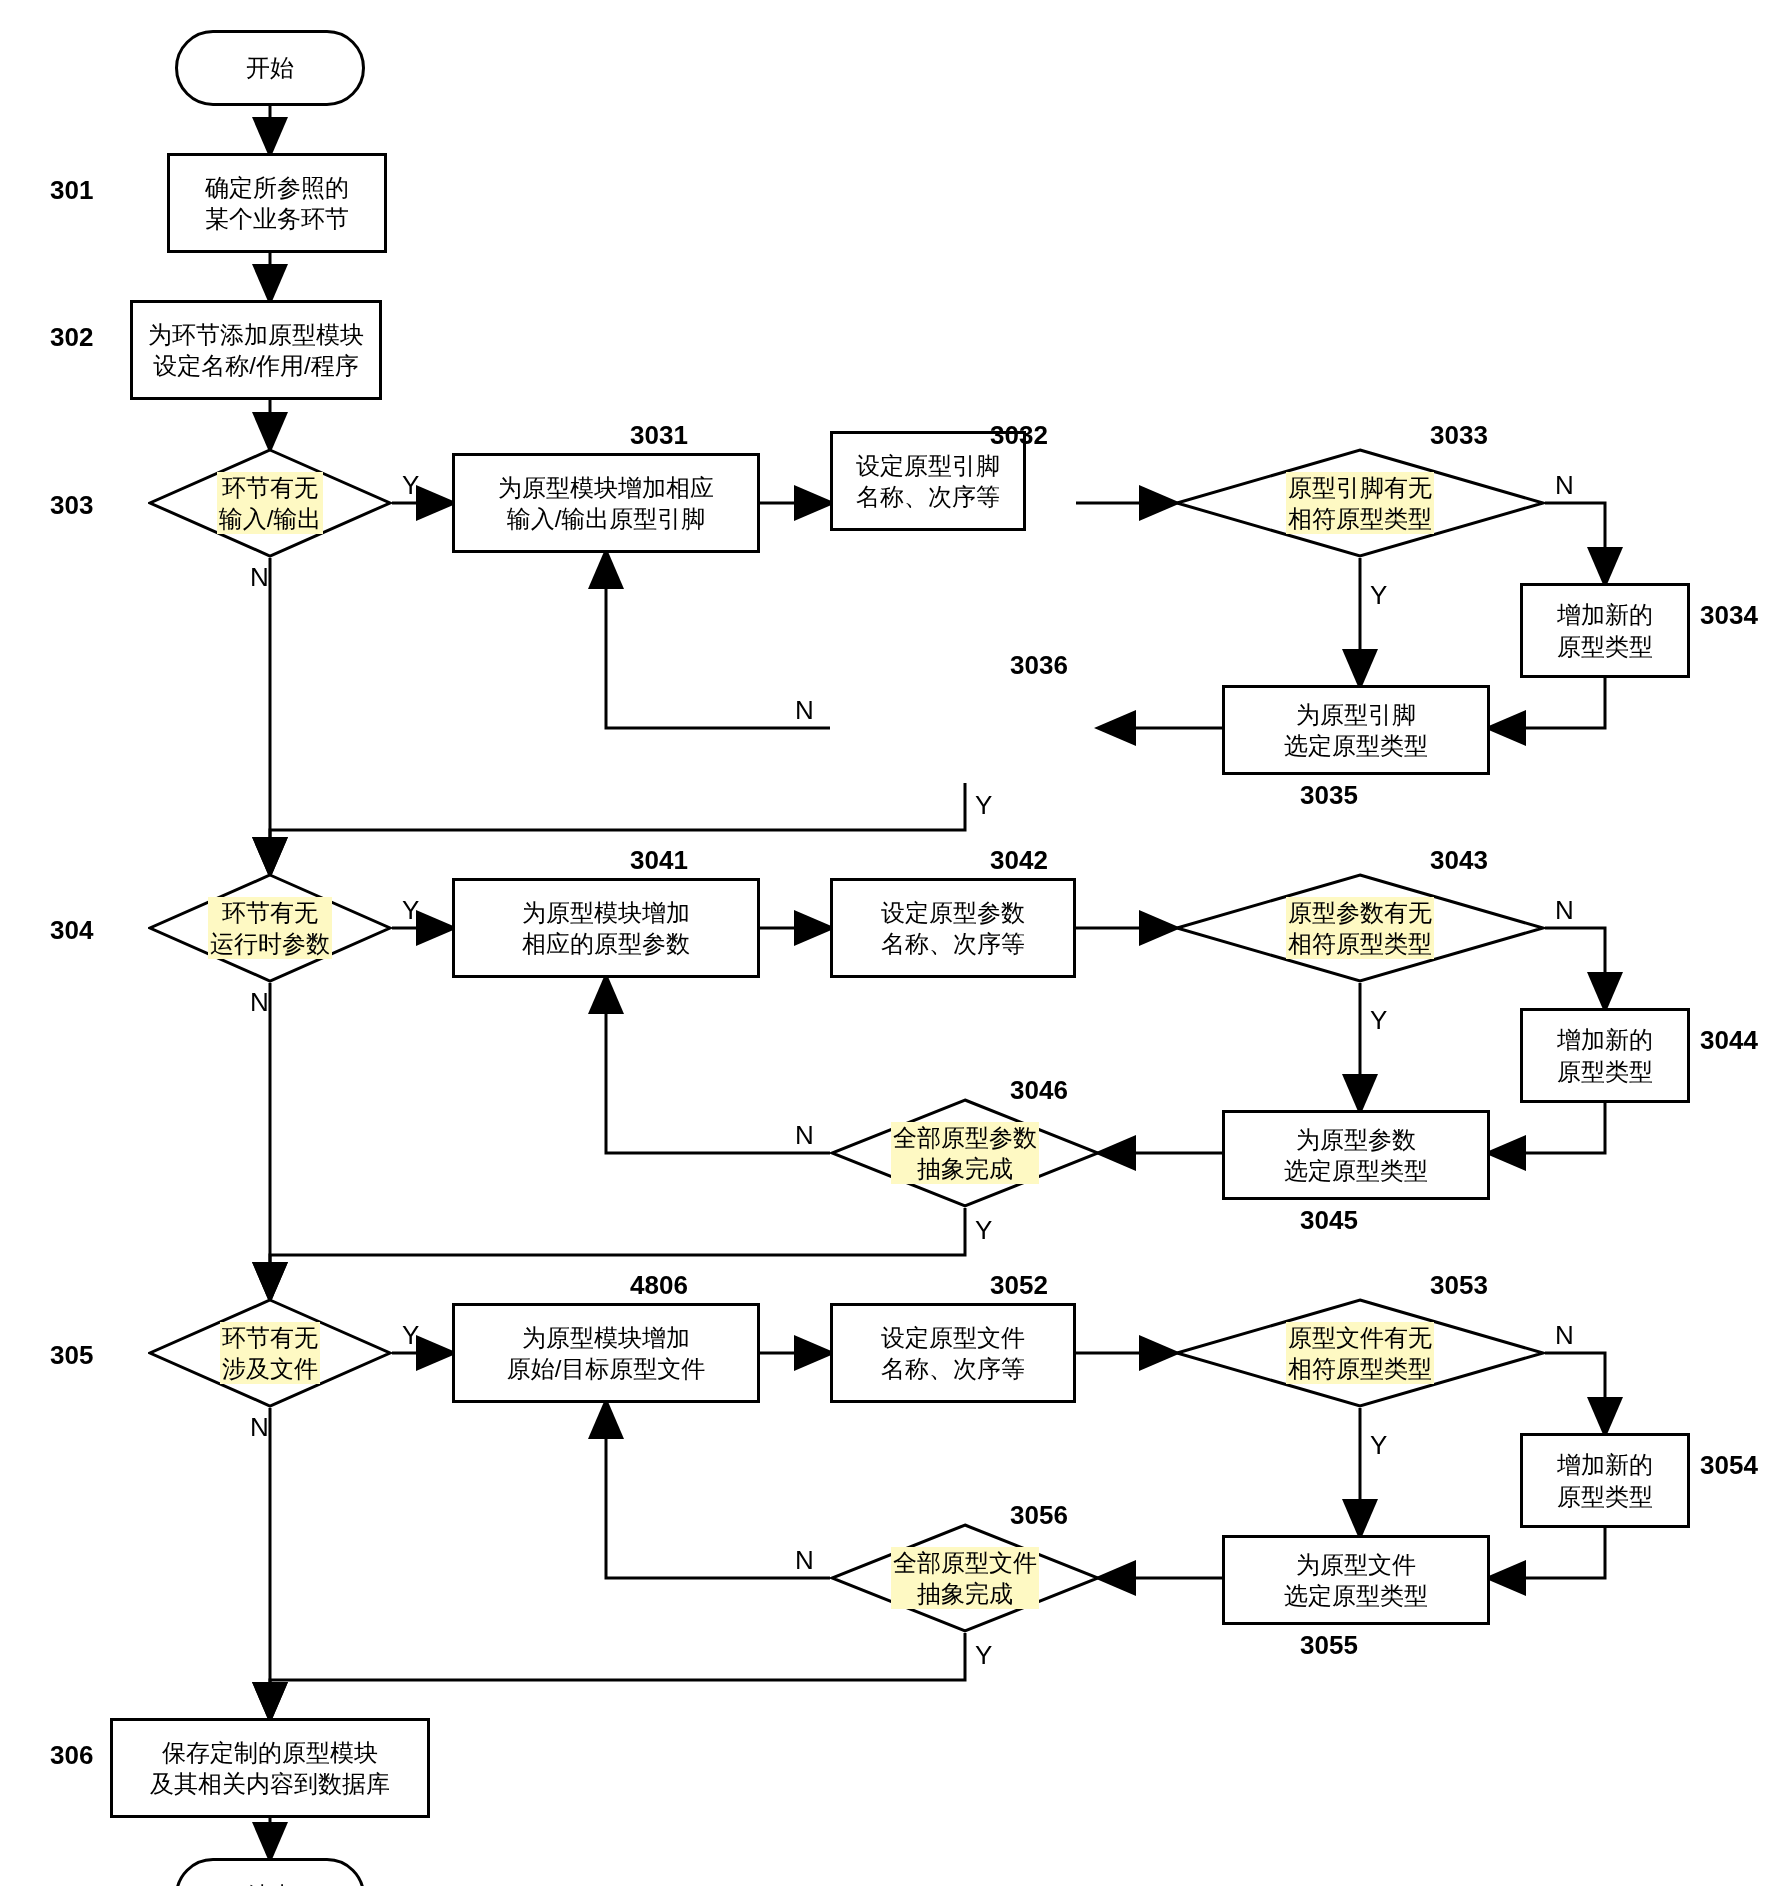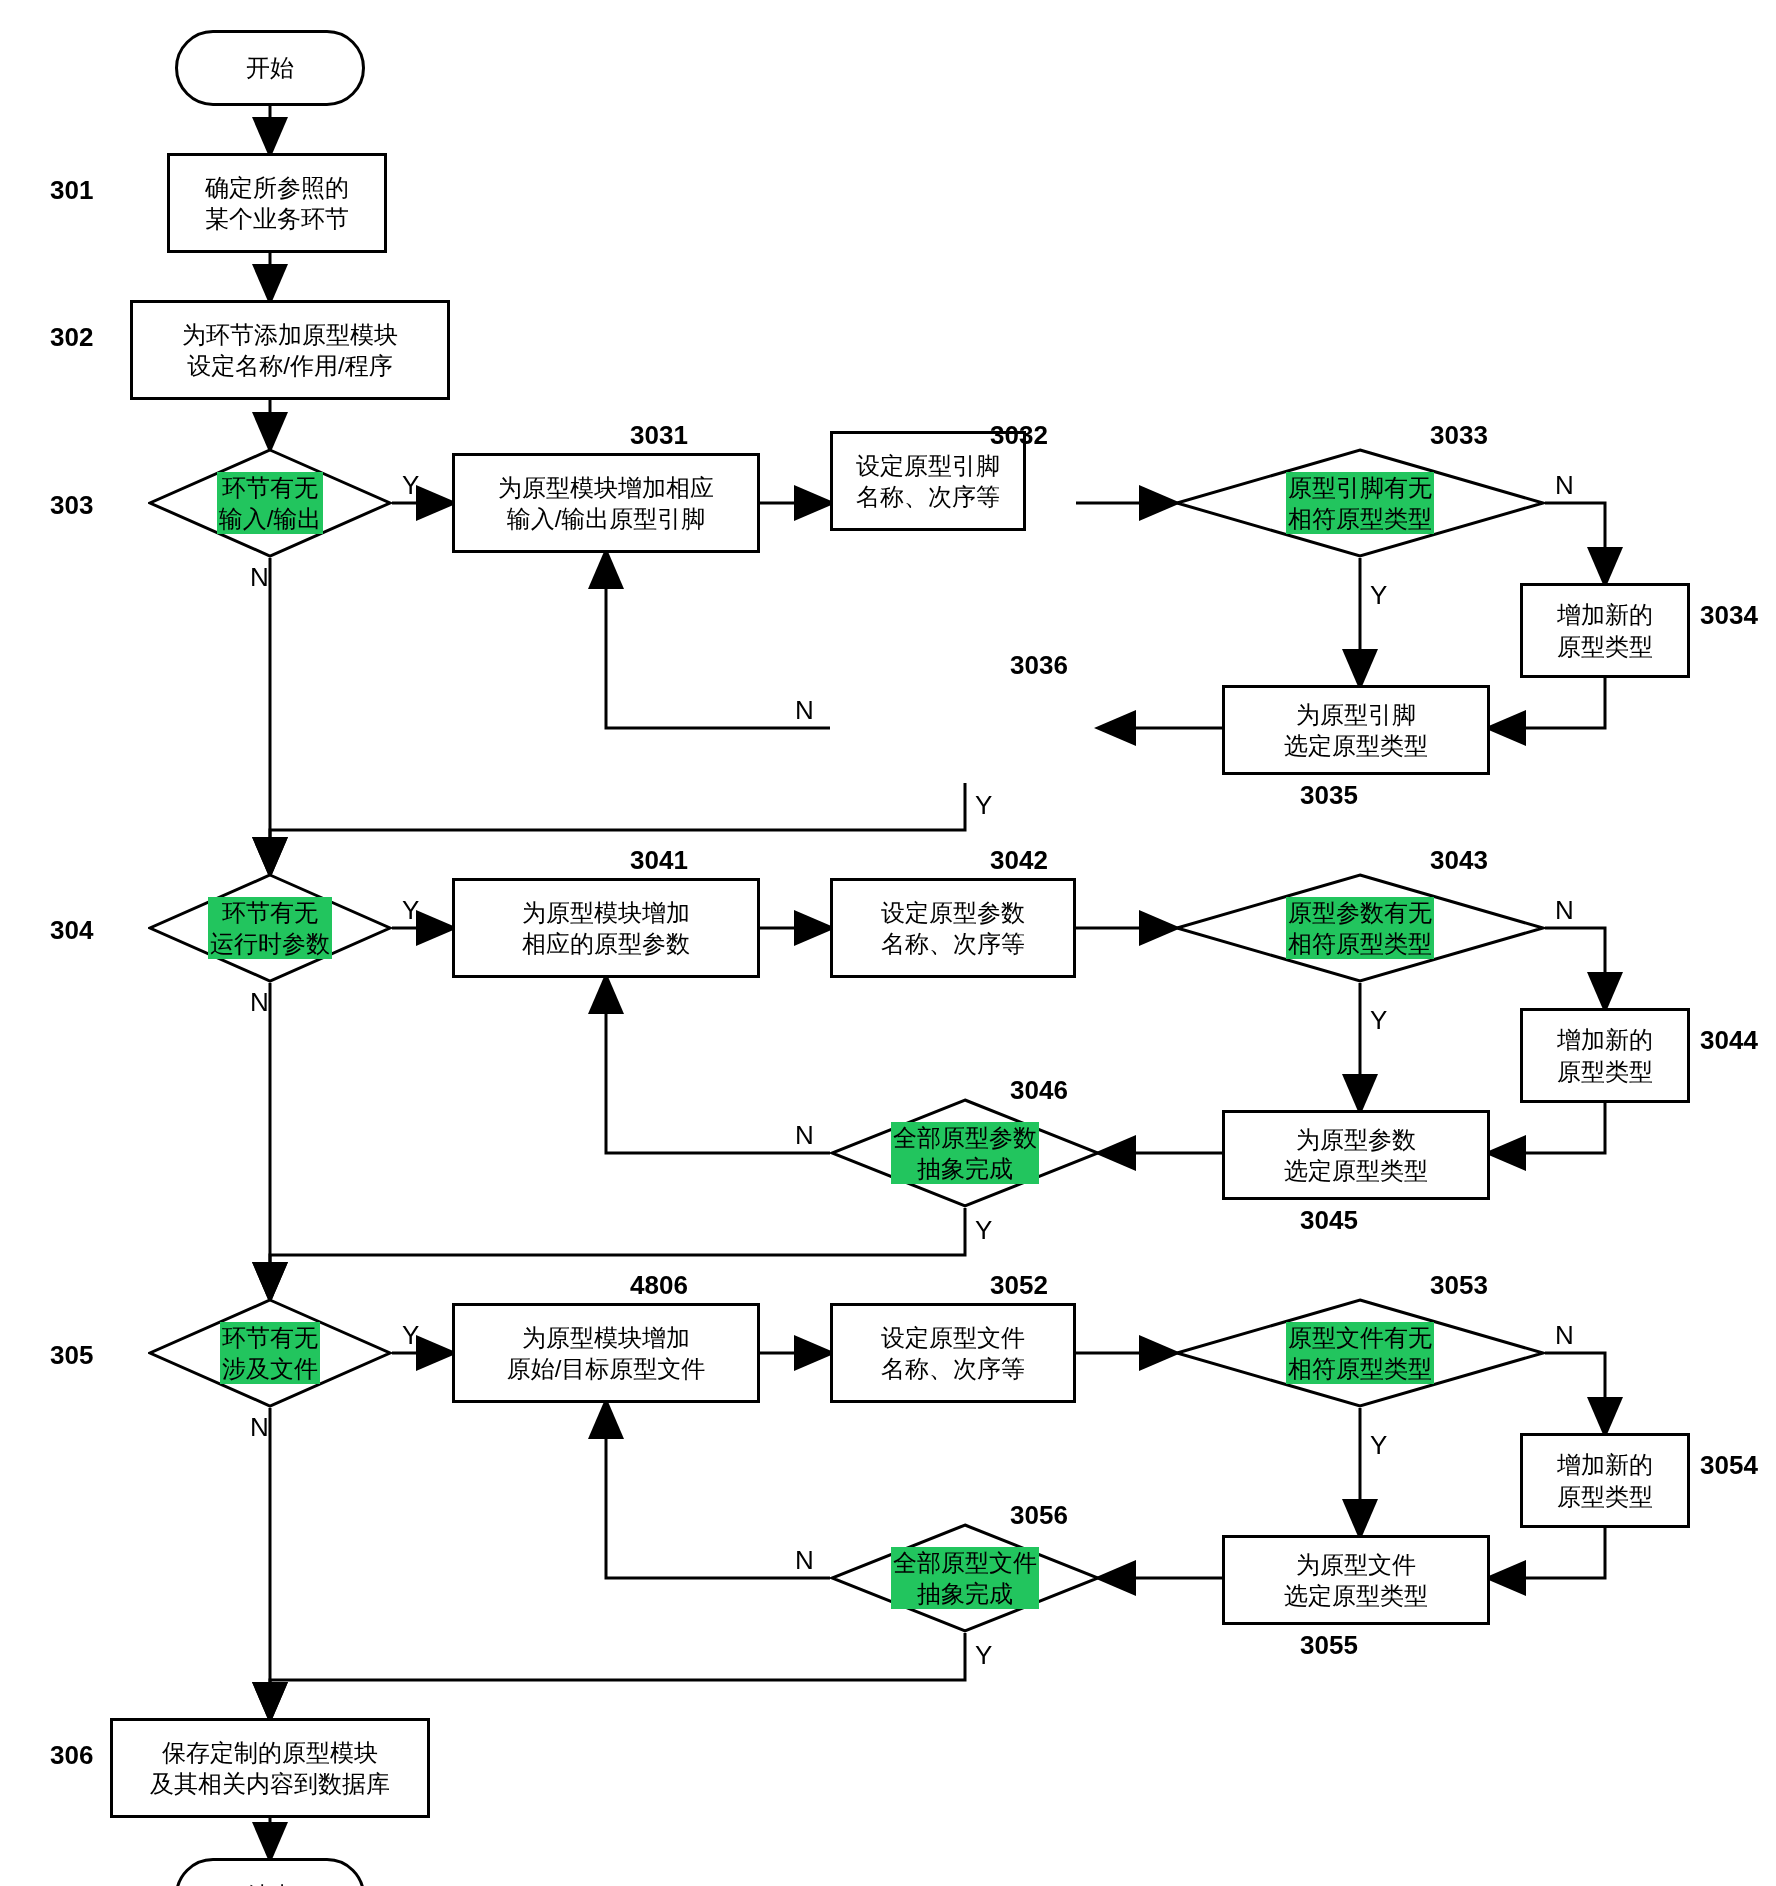--- a/index.html
+++ b/index.html
@@ -1,21 +1,21 @@
 <!DOCTYPE html>
 <html><head>
 <meta charset="utf-8">
 <style>
   html,body{margin:0;padding:0;background:#fff;font-family:"Microsoft YaHei","SimSun",sans-serif;font-size:24px}
   .canvas{position:relative;width:1776px;height:1886px}
   .node{position:absolute;border:3px solid #000;box-sizing:border-box;display:flex;align-items:center;justify-content:center;text-align:center;line-height:1.3;background:#fff;padding:4px 8px}
   .terminator{border-radius:999px}
   .decision{border:none;background:transparent}
   .decision svg{position:absolute;left:0;top:0;width:100%;height:100%}
-  .decision .dtext{position:relative;z-index:1;background:#22c55e;padding:0 2px}
+  .decision .dtext{position:relative;z-index:1;background:#fef9c3;padding:0 2px}
   .label{position:absolute;font-size:26px;font-weight:bold}
   .yn{position:absolute;font-size:26px}
   svg.wires{position:absolute;left:0;top:0;width:1776px;height:1886px}
 </style>
 </head>
 <body>
 <div class="canvas">
 
 <svg class="wires">
   <defs>
@@ -75,21 +75,21 @@
 
 <div class="node terminator" style="left:175px;top:30px;width:190px;height:76px">
       <span>开始</span>
     </div>
 <div class="node terminator" style="left:175px;top:1858px;width:190px;height:76px">
       <span>结束</span>
     </div>
 
 <div class="node" style="left:167px;top:153px;width:220px;height:100px;white-space:pre-line">确定所参照的
 某个业务环节</div>
-<div class="node" style="left:130px;top:300px;width:320px;height:100px;white-space:pre-line">为环节添加原型模块
+<div class="node" style="left:130px;top:300px;width:252px;height:100px;white-space:pre-line">为环节添加原型模块
 设定名称/作用/程序</div>
 <div class="node" style="left:110px;top:1718px;width:320px;height:100px;white-space:pre-line">保存定制的原型模块
 及其相关内容到数据库</div>
 
 <div class="node decision" style="left:148px;top:448px;width:244px;height:110px">
   <svg viewBox="0 0 244 110">
         <polygon points="122,2 242,55 122,108 2,55" fill="#fff" stroke="#000" stroke-width="3"></polygon>
       </svg>
   <span class="dtext" style="white-space:pre-line">环节有无
 输入/输出</span>

